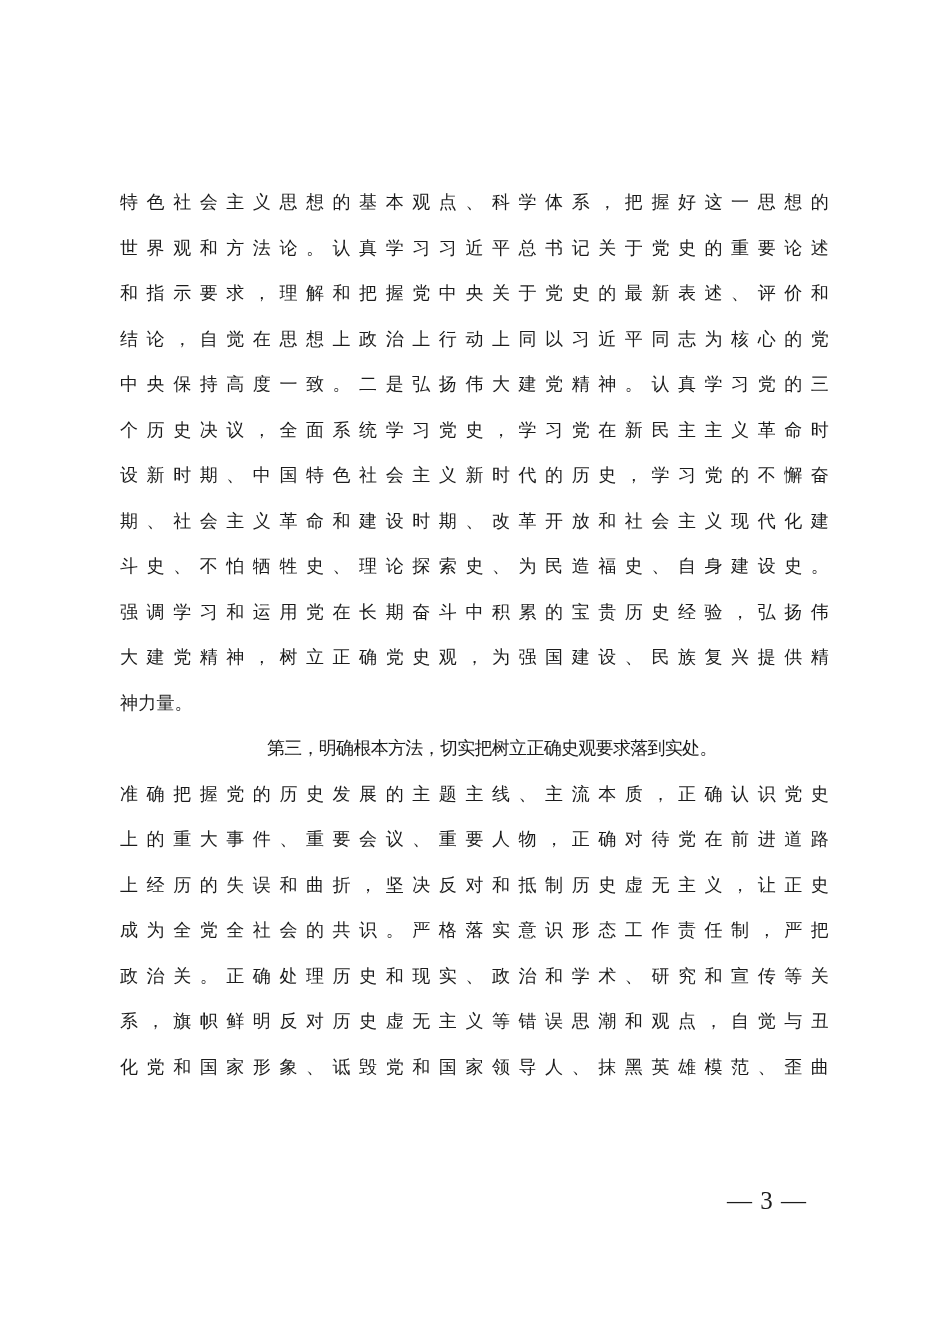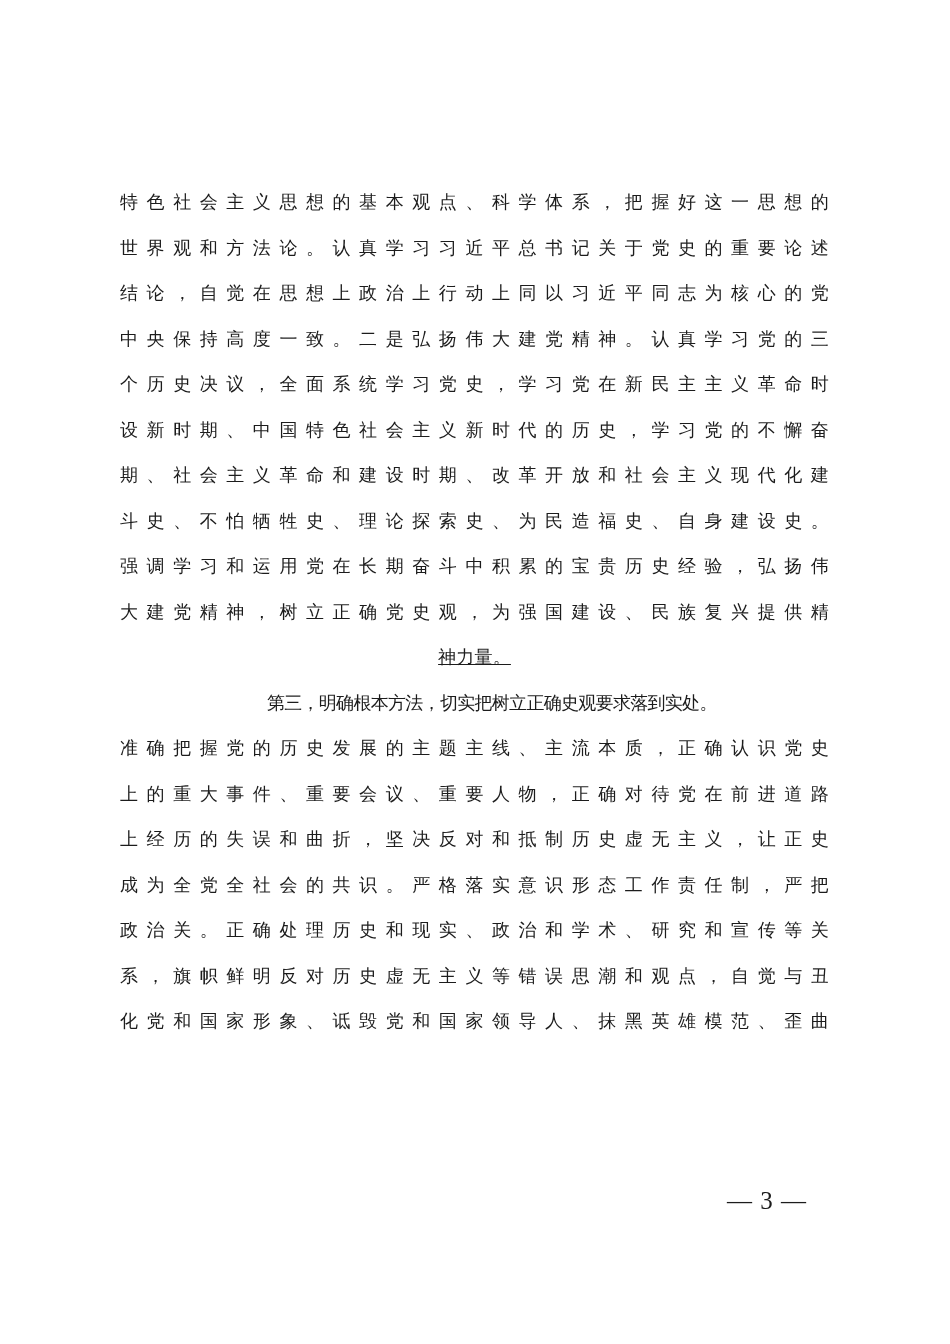--- a/index.html
+++ b/index.html
@@ -29,22 +29,21 @@
   }
   
   .line.j {
     white-space: normal;
     text-align: justify;
     text-align-last: justify;
     text-justify: inter-character;
   }
   
   .line.short {
-    text-align: center;
-    text-decoration: underline;
+    text-align: left;
   }
   
   .line.indent {
     letter-spacing: -0.7px;
     text-align: center;
   }
   .page-number {
     position: absolute;
     top: 1186px;
     right: 143px;
@@ -59,20 +58,21 @@
 </head>
 <body>
 
 <div class="page">
 
   <div class="text-block">
 
     <div>
       <div class="line j">特色社会主义思想的基本观点、科学体系，把握好这一思想的</div>
       <div class="line j">世界观和方法论。认真学习习近平总书记关于党史的重要论述</div>
+      <div class="line j">和指示要求，理解和把握党中央关于党史的最新表述、评价和</div>
       <div class="line j">结论，自觉在思想上政治上行动上同以习近平同志为核心的党</div>
       <div class="line j">中央保持高度一致。二是弘扬伟大建党精神。认真学习党的三</div>
       <div class="line j">个历史决议，全面系统学习党史，学习党在新民主主义革命时</div>
       <div class="line j">设新时期、中国特色社会主义新时代的历史，学习党的不懈奋</div>
       <div class="line j">期、社会主义革命和建设时期、改革开放和社会主义现代化建</div>
       <div class="line j">斗史、不怕牺牲史、理论探索史、为民造福史、自身建设史。</div>
       <div class="line j">强调学习和运用党在长期奋斗中积累的宝贵历史经验，弘扬伟</div>
       <div class="line j">大建党精神，树立正确党史观，为强国建设、民族复兴提供精</div>
       <div class="line short">神力量。</div>
     </div>

